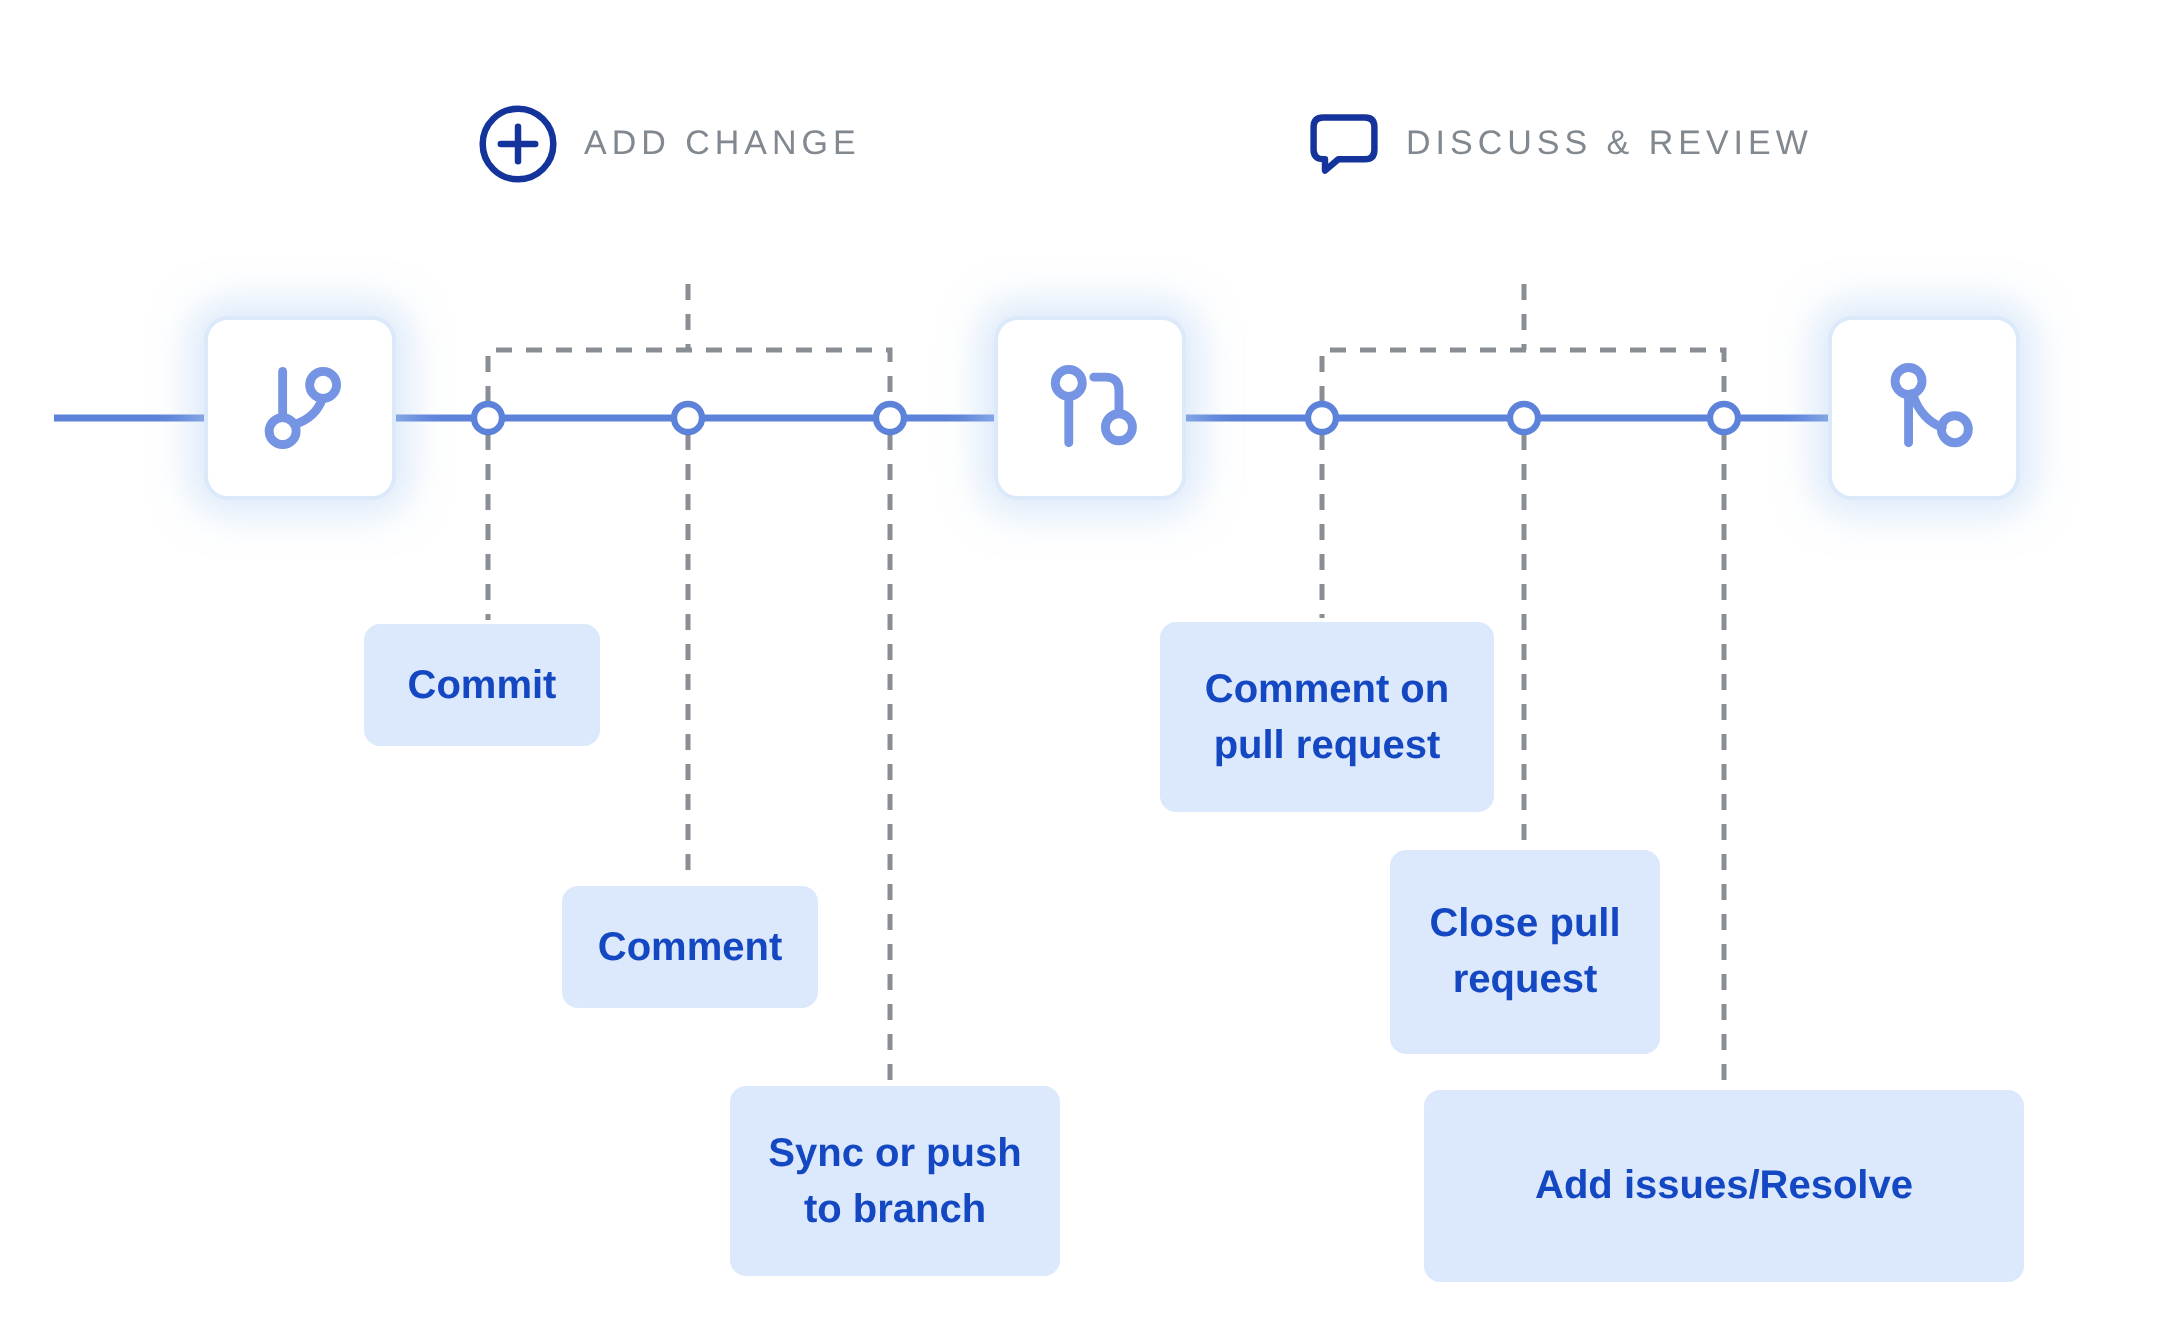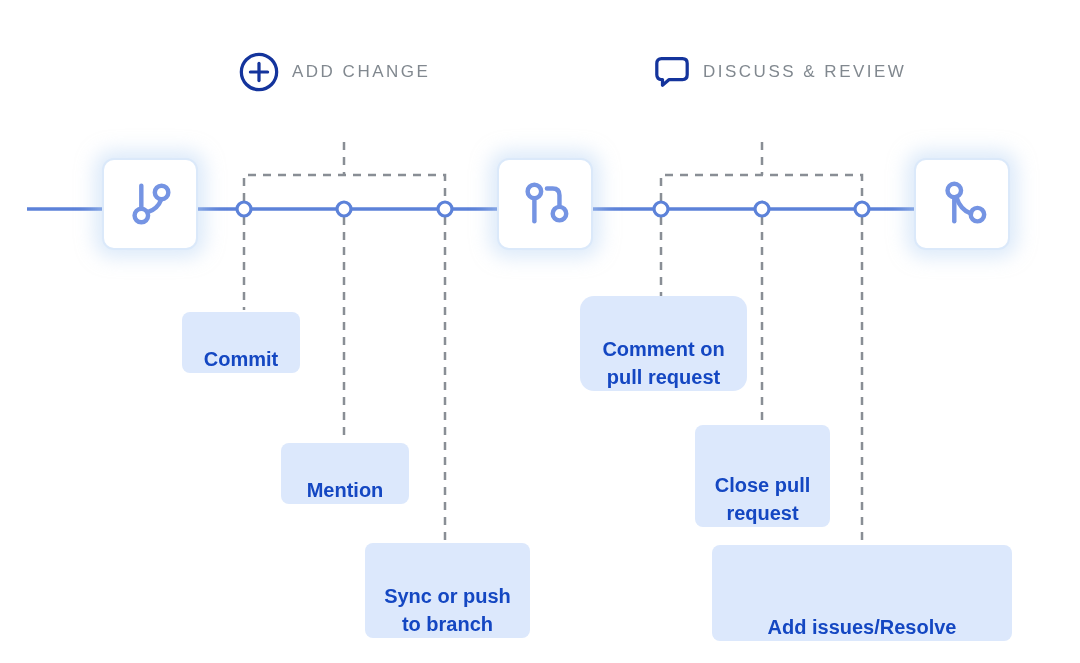--- a/index.html
+++ b/index.html
@@ -17,21 +17,21 @@
   .stage{position:absolute;width:220px;display:flex;flex-direction:row;align-items:center;gap:12px;}
   .icon-slot{height:44px;display:flex;align-items:center;justify-content:center;}
   .stage-label{font-size:17px;letter-spacing:2.5px;color:var(--stage-text);white-space:nowrap;}
   .stage-icon{stroke:var(--navy);fill:none;stroke-width:3.4;stroke-linecap:round;stroke-linejoin:round;}
   .mbox{position:absolute;width:96px;height:92px;background:#fff;border:2px solid var(--box-border);
         border-radius:12px;display:flex;align-items:center;justify-content:center;
         box-shadow:0 0 18px 8px rgba(190,216,246,0.5);}
   .micon{stroke:var(--milestone-icon);fill:none;stroke-width:4.6;stroke-linecap:round;}
   .chip{position:absolute;background:var(--chip-bg);border-radius:8px;color:var(--chip-text);
         font-weight:700;font-size:20px;line-height:28px;display:flex;flex-direction:column;
-        align-items:center;justify-content:flex-end;text-align:center;}
+        align-items:center;justify-content:center;text-align:center;}
 </style>
 </head>
 <body>
 
 <div class="canvas">
 
   <svg class="wires" width="1080" height="663" viewBox="0 0 1080 663">
 
     <line class="mainline" x1="27" y1="209" x2="1010" y2="209"></line>
 
@@ -100,29 +100,29 @@
       <path d="M22,20.5 C25,30 31,36 37.5,38"></path>
       <circle cx="44" cy="39" r="7"></circle>
     </svg>
   </div>
 
   <div class="chip" style="left:182px;top:312px;width:118px;height:61px;">
     <span>Commit</span>
   </div>
 
   <div class="chip" style="left:281px;top:443px;width:128px;height:61px;">
-    <span>Mention</span>
+    <span>Comment</span>
   </div>
 
   <div class="chip" style="left:365px;top:543px;width:165px;height:95px;">
     <span>Sync or push</span>
     <span>to branch</span>
   </div>
 
-  <div class="chip" style="left:580px;top:296px;width:167px;height:95px;border-radius:14px;">
+  <div class="chip" style="left:580px;top:311px;width:167px;height:95px;">
     <span>Comment on</span>
     <span>pull request</span>
   </div>
 
   <div class="chip" style="left:695px;top:425px;width:135px;height:102px;">
     <span>Close pull</span>
     <span>request</span>
   </div>
 
   <div class="chip" style="left:712px;top:545px;width:300px;height:96px;">

